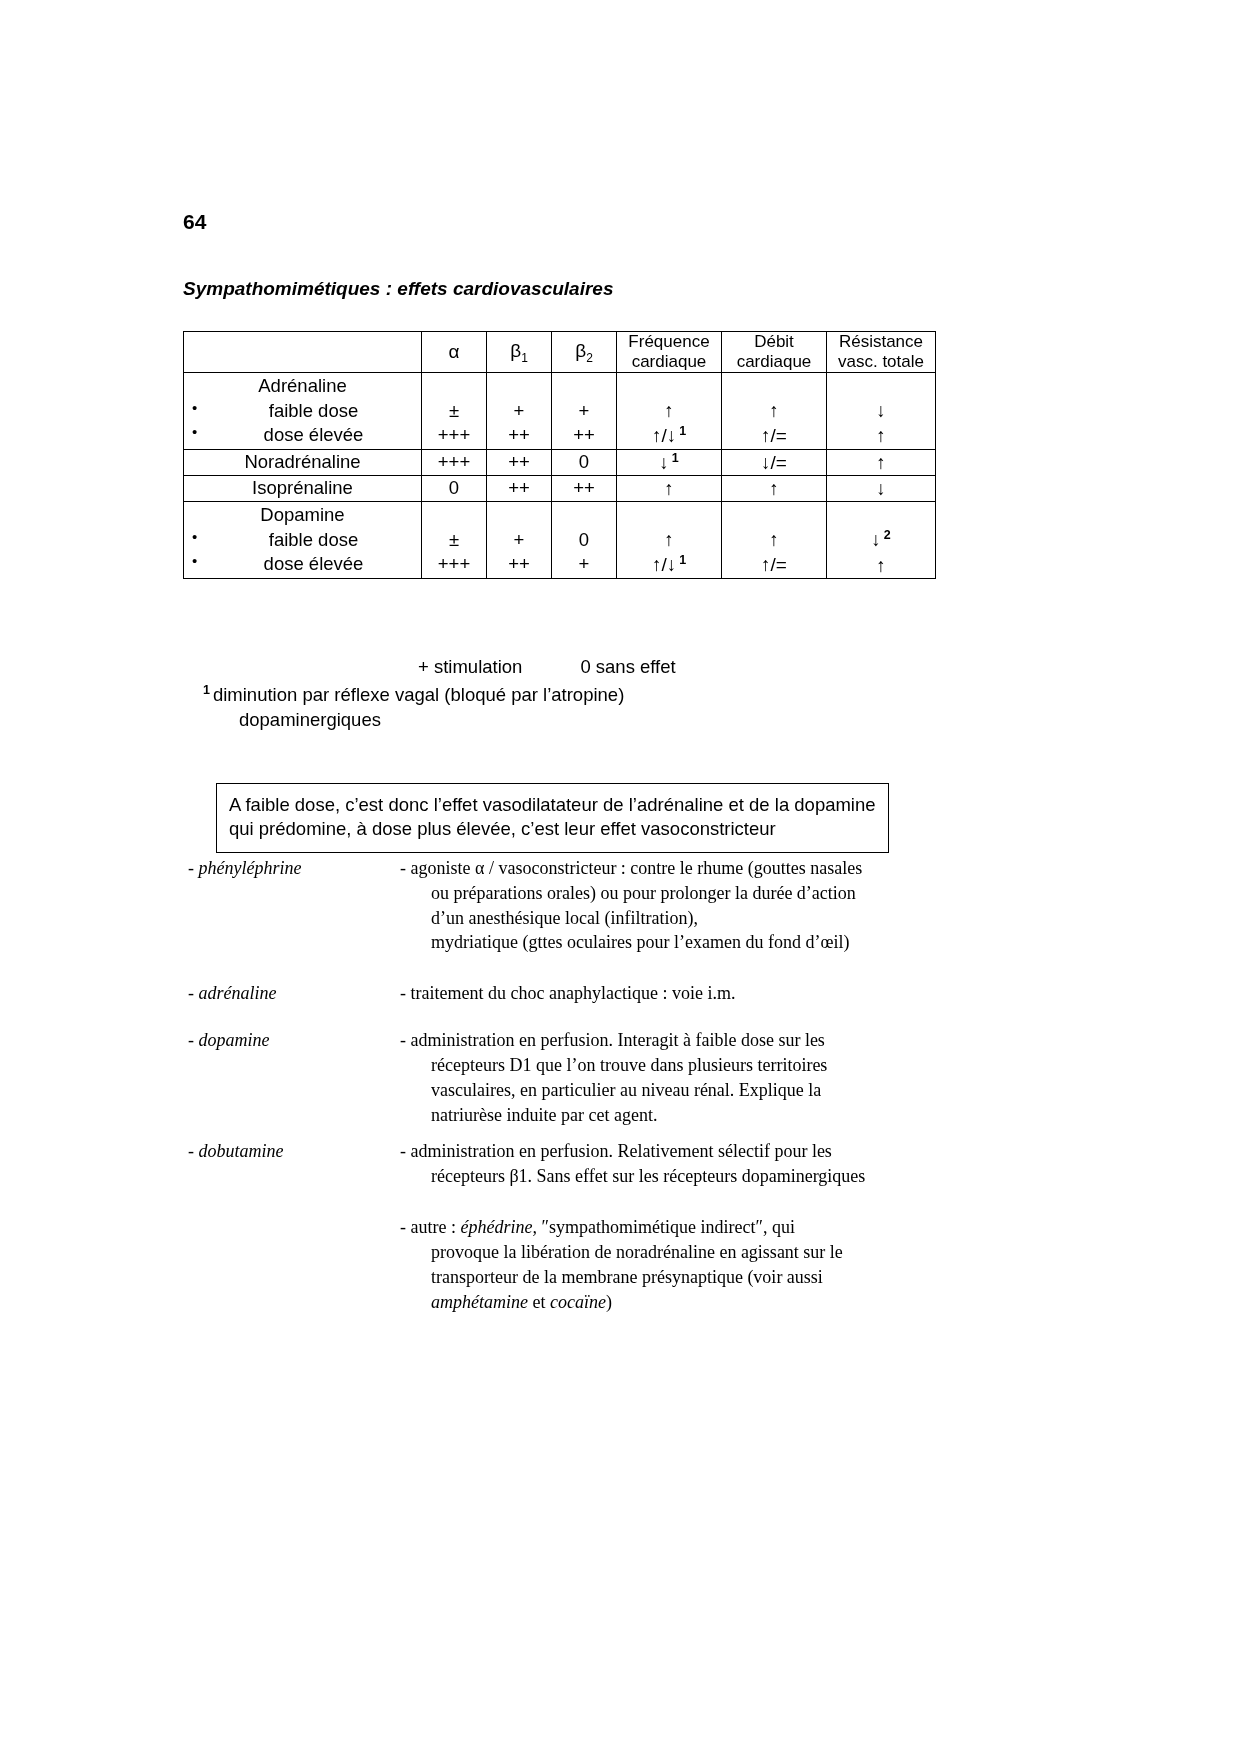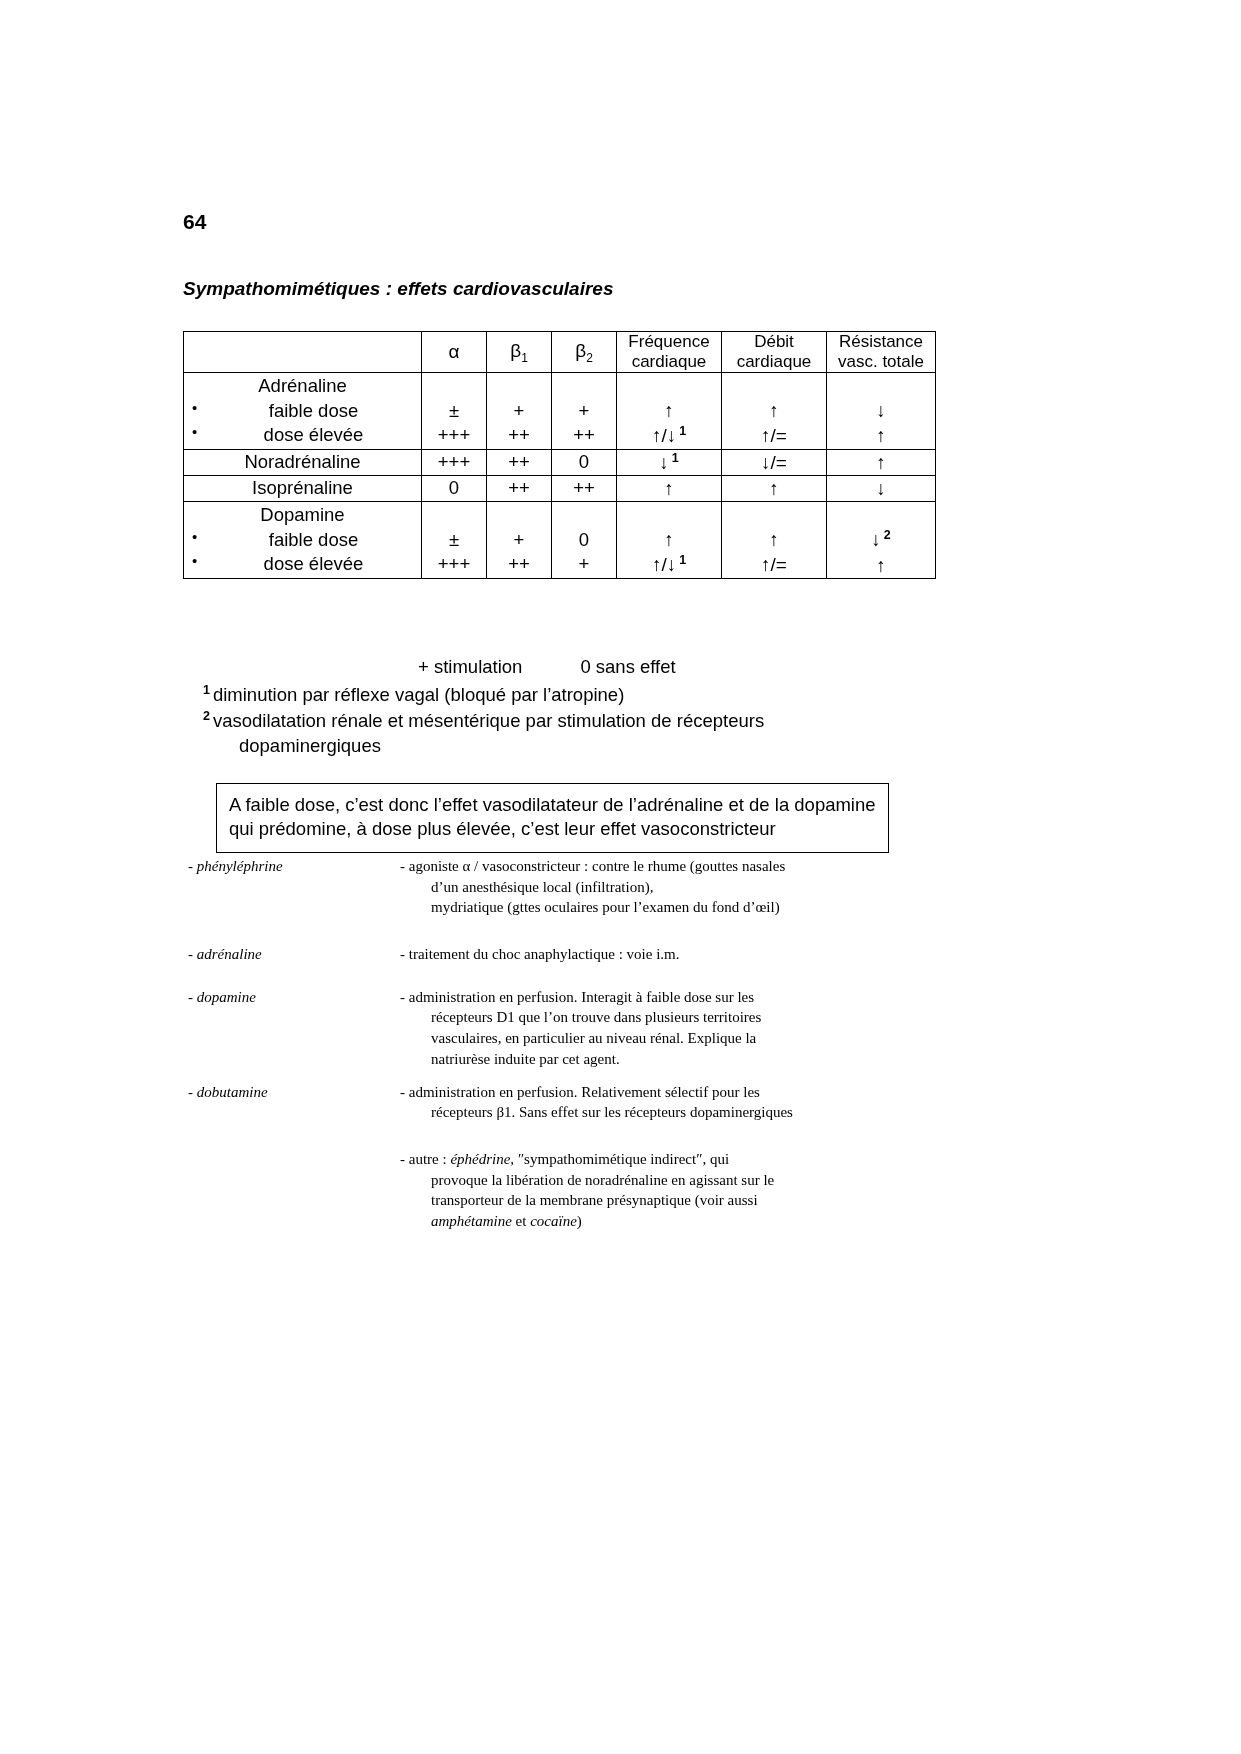--- a/index.html
+++ b/index.html
@@ -169,21 +169,21 @@
     box-sizing: border-box;
   }
 
   
   .druglist {
     position: absolute;
     left: 183px;
     top: 856px;
     width: 790px;
     font-family: "Liberation Serif", serif;
-    font-size: 15px;
+    font-size: 18px;
   }
   .drug-entry {
     position: relative;
     display: flex;
     align-items: flex-start;
   }
   .drug-label {
     width: 212px;
     flex: 0 0 212px;
     font-style: italic;
@@ -362,37 +362,35 @@
   </div>
 
   <div class="legend">
     <span>+ stimulation</span><span class="gap"></span><span>0 sans effet</span>
   </div>
 
   <div class="footnotes">
     <div class="fn">
       <sup>1</sup><span>diminution par réflexe vagal (bloqué par l’atropine)</span>
     </div>
-    <div class="fn">
-      <sup>2</sup><span>vasodilatation rénale et mésentérique par stimulation de récepteurs</span>
-    </div>
     <div class="cont">dopaminergiques</div>
   </div>
 
   <div class="boxed">
     <div>A faible dose, c’est donc l’effet vasodilatateur de l’adrénaline et de la dopamine</div>
     <div>qui prédomine, à dose plus élevée, c’est leur effet vasoconstricteur</div>
   </div>
 
   <div class="druglist">
 
     <div class="drug-entry">
       <div class="drug-label">- phényléphrine</div>
       <div class="drug-desc">
         <span>- agoniste α / vasoconstricteur : contre le rhume (gouttes nasales</span>
+        <span class="ind">ou préparations orales) ou pour prolonger la durée d’action</span>
         <span class="ind">d’un anesthésique local (infiltration),</span>
         <span class="ind">mydriatique (gttes oculaires pour l’examen du fond d’œil)</span>
       </div>
     </div>
 
     <div class="sp-1"></div>
 
     <div class="drug-entry">
       <div class="drug-label">- adrénaline</div>
       <div class="drug-desc">

